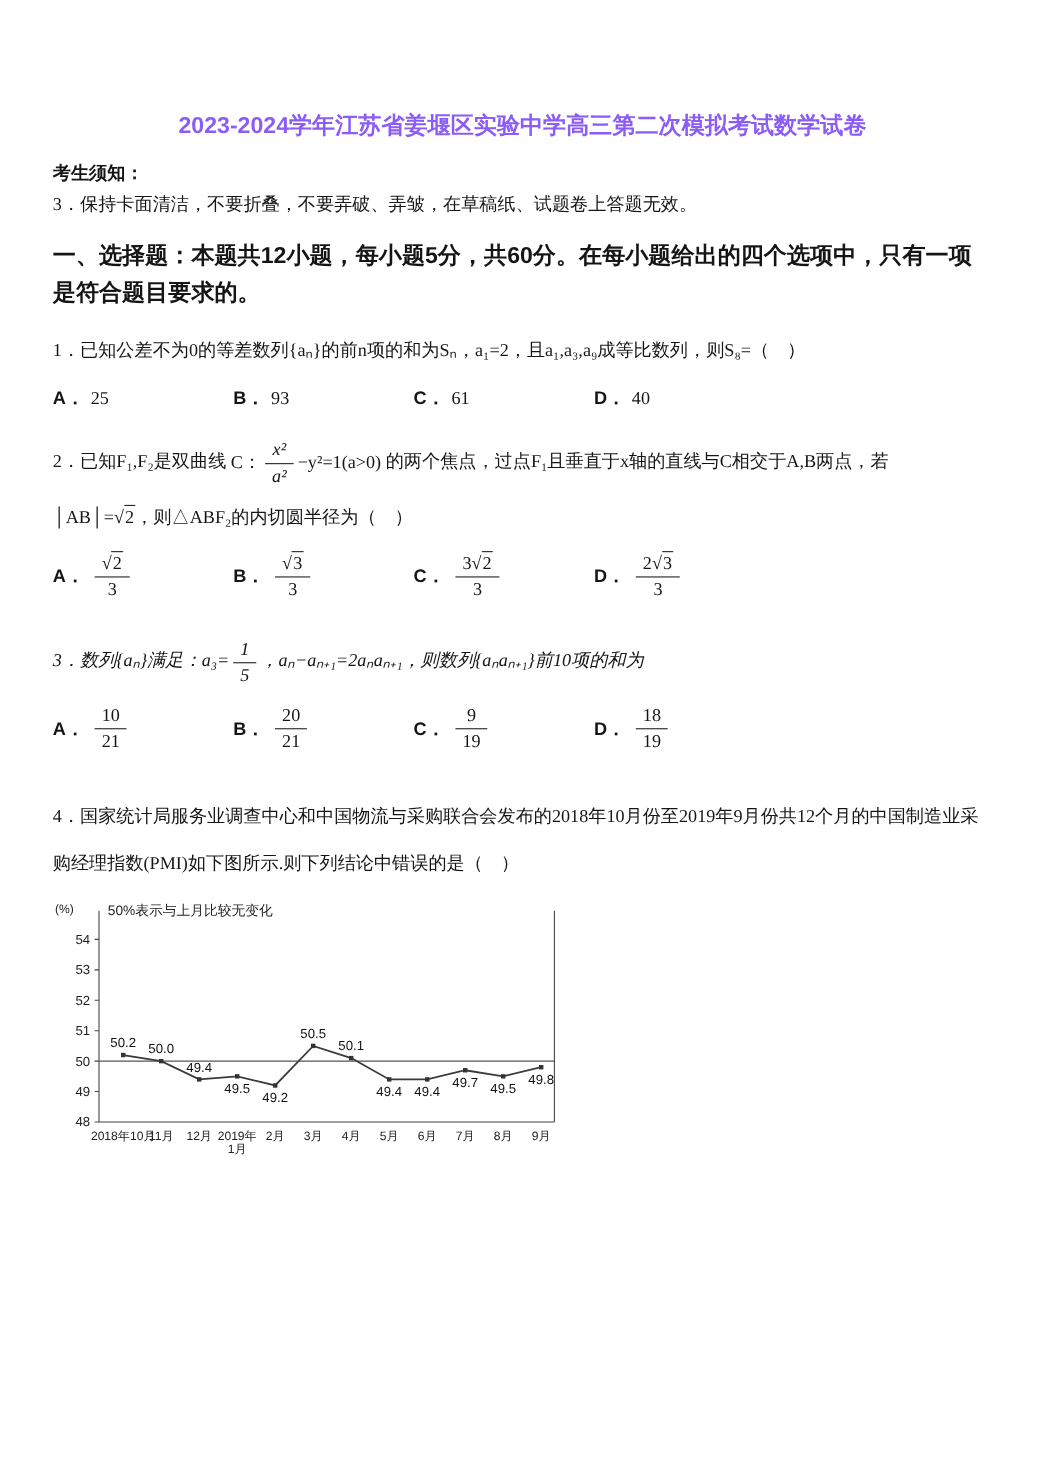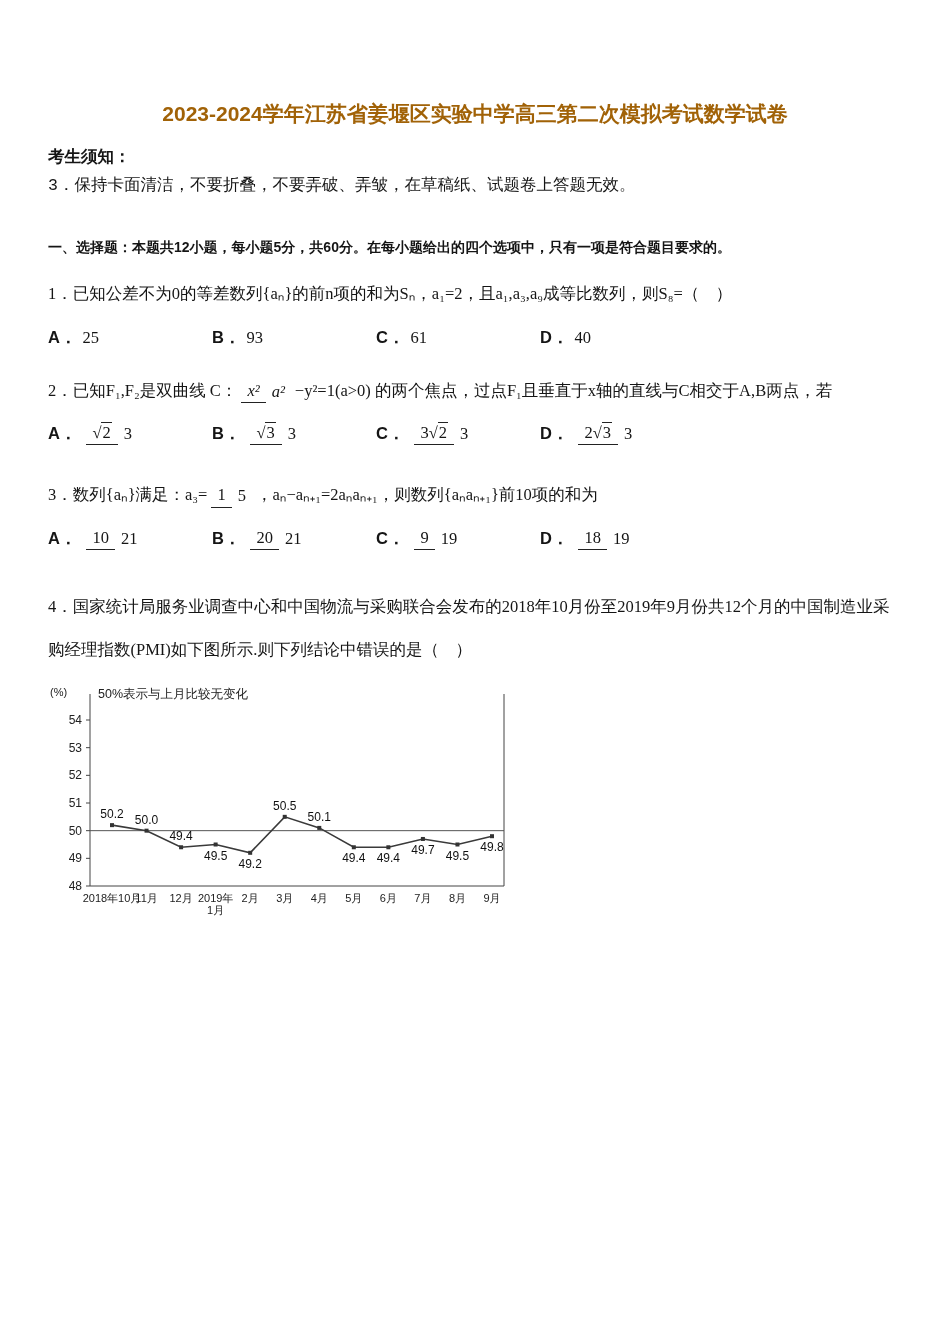--- a/index.html
+++ b/index.html
@@ -7,44 +7,44 @@
   body {
     width:950px; height:1344px; overflow:hidden;
     color:#151515;
     font-family:"Liberation Serif", serif;
     font-size:16.5px;
   }
   .page { padding:100px 48px 0 48px; }
 
   .title {
     font-family:"Liberation Sans", sans-serif;
-    font-size:21px; font-weight:700; color:#a16207;
+    font-size:21px; font-weight:700; color:#8b5cf6;
     text-align:center; margin-bottom:16px;
   }
-  .notice p { line-height:1.7;font-family:Liberation Mono, monospace; }
+  .notice p { line-height:1.7; }
   .notice-heading { font-weight:600; }
 
   .section-heading {
     font-family:"Liberation Sans", sans-serif;
-    font-weight:700; font-size:14px;
-    margin-top:36px; line-height:1.6;
+    font-weight:700; font-size:21px;
+    margin-top:16px; line-height:1.6;
   }
 
   .q-text { margin-top:20px; line-height:1.95; }
   .q2-first { margin-top:26px; }
   .q2-second { margin-top:10px; }
-  .q3-text { margin-top:34px; }
+  .q3-text { margin-top:34px;font-style:italic; }
   .q4-text { margin-top:36px; line-height:2.6; }
 
   .options { display:flex; margin-top:16px; align-items:center; }
   .option { width:164px; display:flex; align-items:center; }
   .opt-label { font-family:"Liberation Sans", sans-serif; font-weight:700; margin-right:6px; }
 
   .frac {
-    display:inline-flex; flex-direction:row;
+    display:inline-flex; flex-direction:column;
     vertical-align:middle; text-align:center;
     margin:0 4px; line-height:1.25;
   }
   .frac .num { display:block; padding:0 6px 1px; border-bottom:1.2px solid #222; }
   .frac .den { display:block; padding:1px 6px 0; }
   .frac.it .num, .frac.it .den { font-style:italic; }
 
   .sqrt { white-space:nowrap; }
   .sqrt::before { content:"√"; }
   .sqrt .radicand { border-top:1.2px solid #222; padding:0 1px; }
@@ -90,20 +90,23 @@
   <div>
     <p class="q-text q2-first">
       <span>2．已知F₁,F₂是双曲线</span>
       <span>
         <span>C：</span><span class="frac it">
             <span class="num">x²</span>
             <span class="den">a²</span>
           </span><span>−y²=1(a&gt;0)</span>
       </span>
       <span>的两个焦点，过点F₁且垂直于x轴的直线与C相交于A,B两点，若</span>
+    </p>
+    <p class="q-text q2-second">
+      <span>│AB│=</span><span class="sqrt"><span class="radicand">2</span></span><span>，则△ABF₂的内切圆半径为（　）</span>
     </p>
     <div class="options">
       <span class="option">
           <b class="opt-label">A．</b>
           <span class="frac">
             <span class="num"><span></span><span class="sqrt"><span class="radicand">2</span></span></span>
             <span class="den">3</span>
           </span>
         </span>
       <span class="option">

